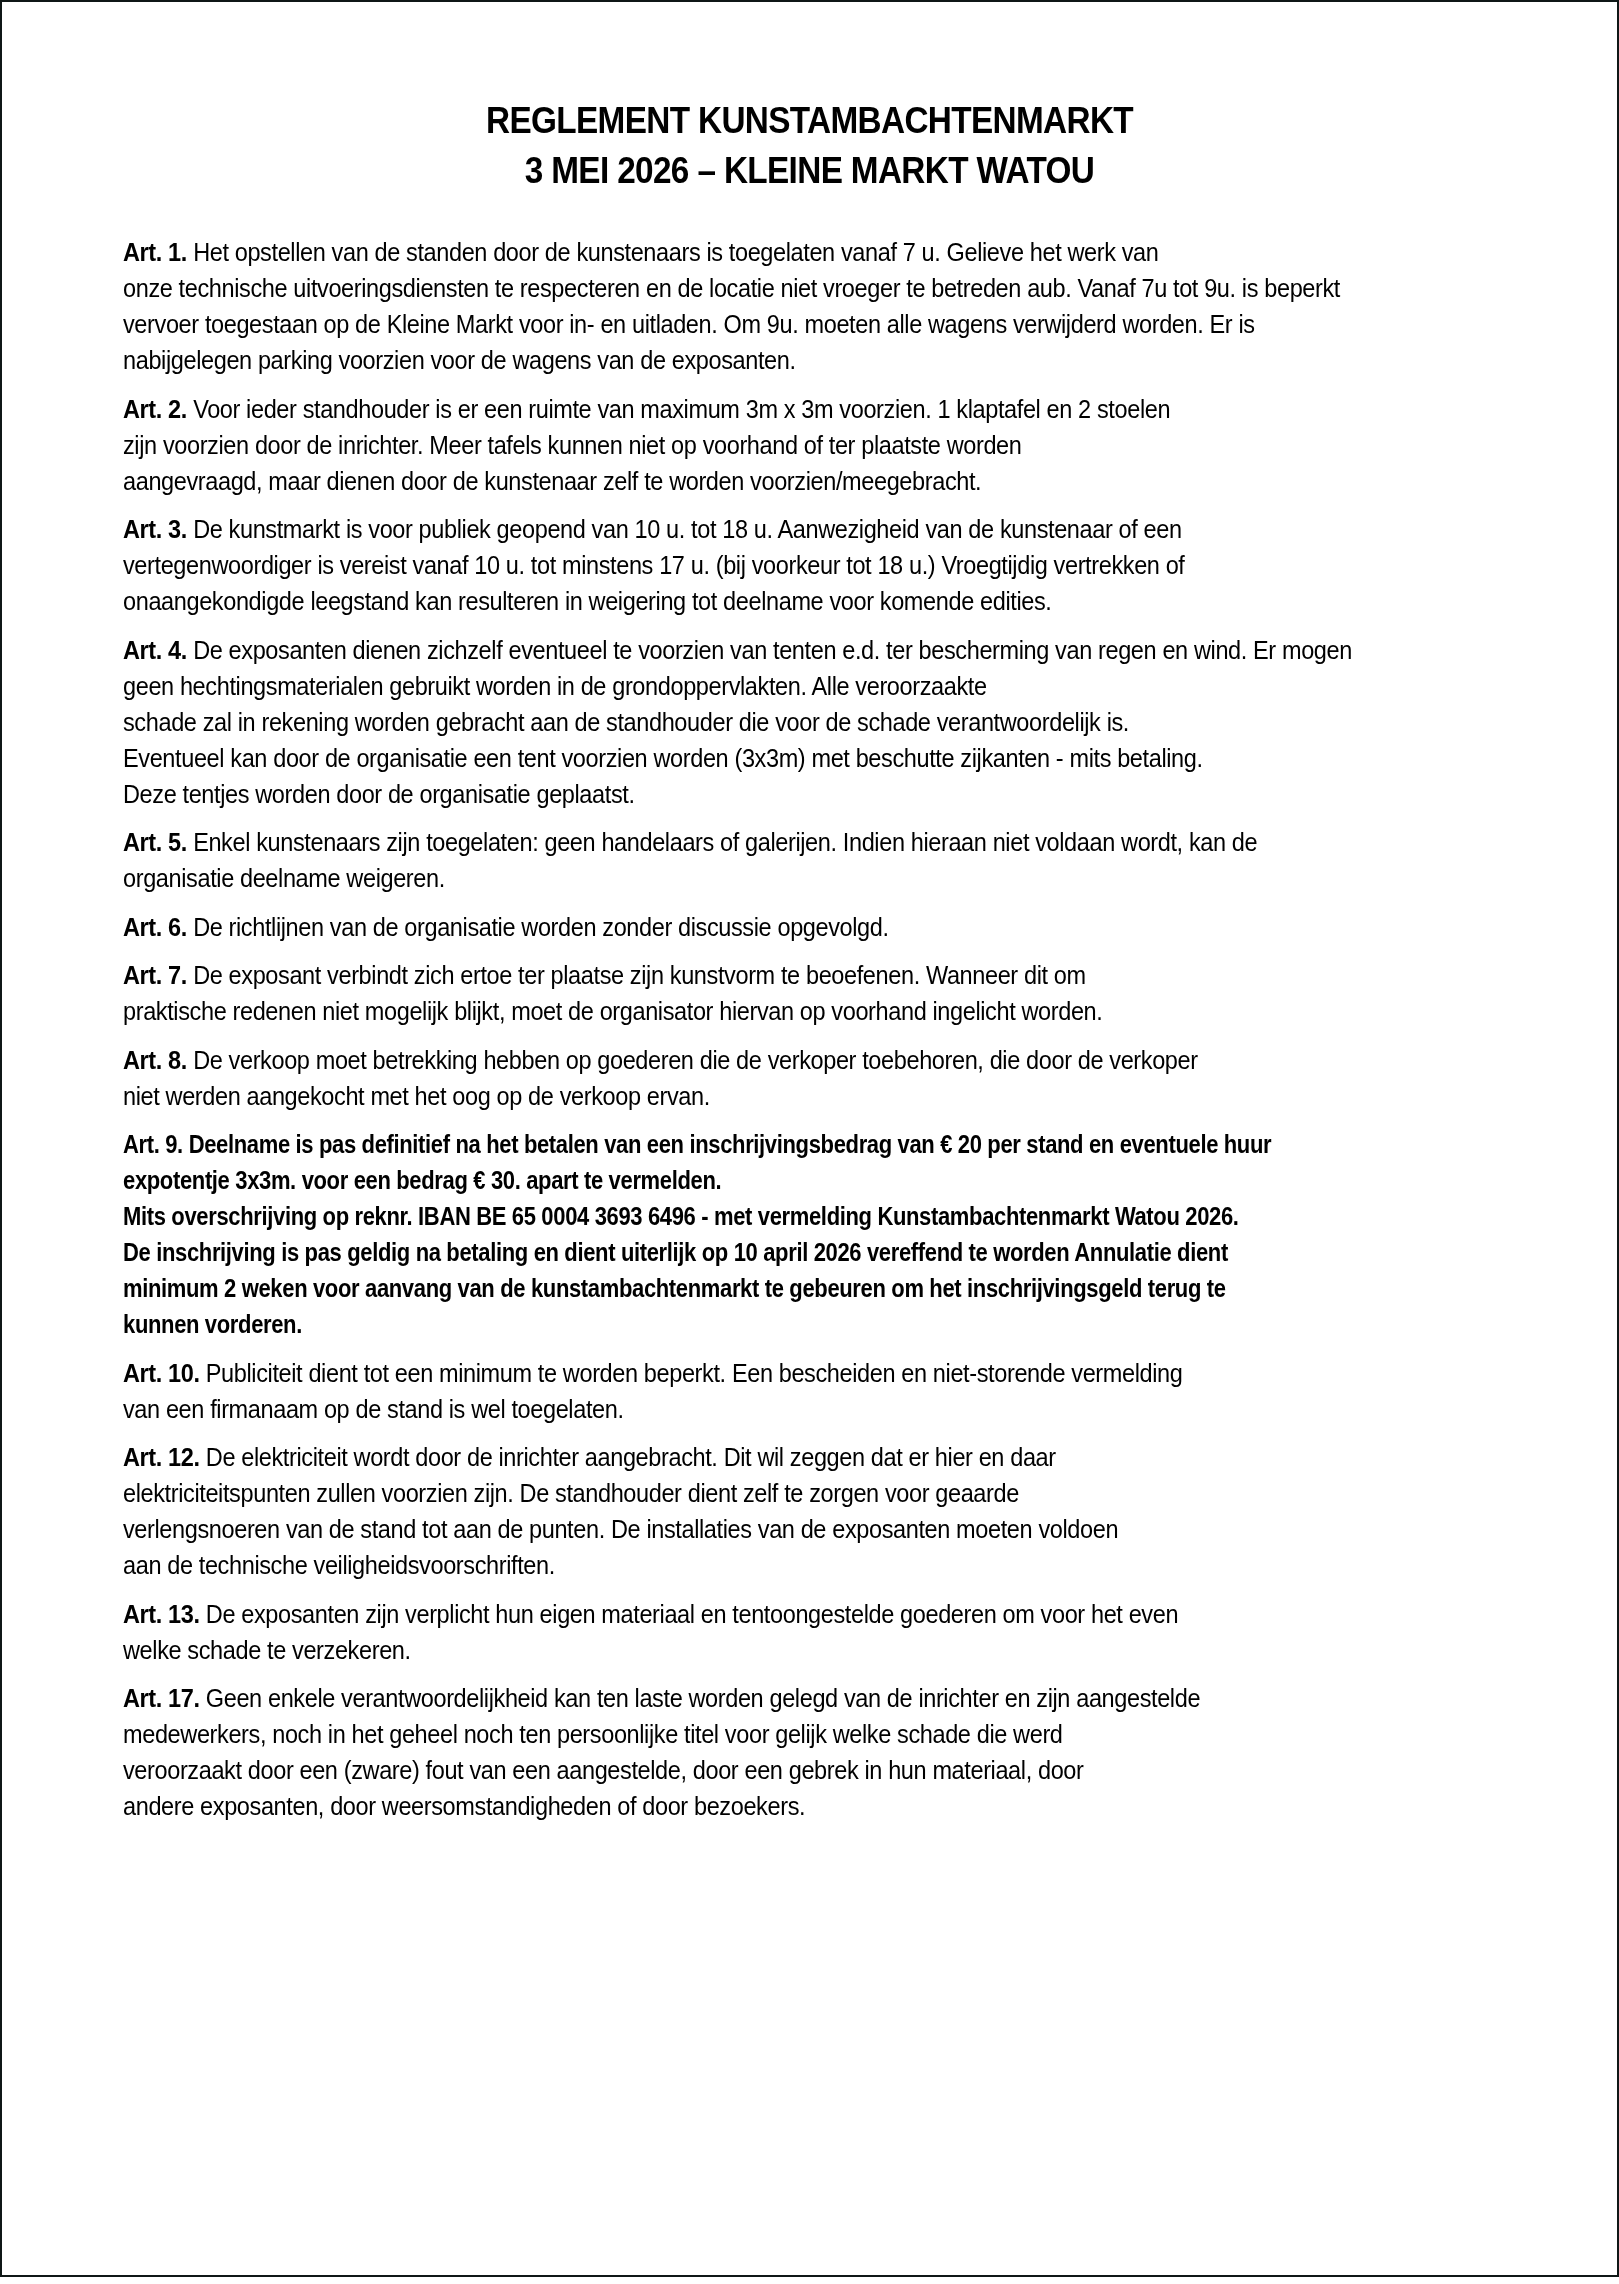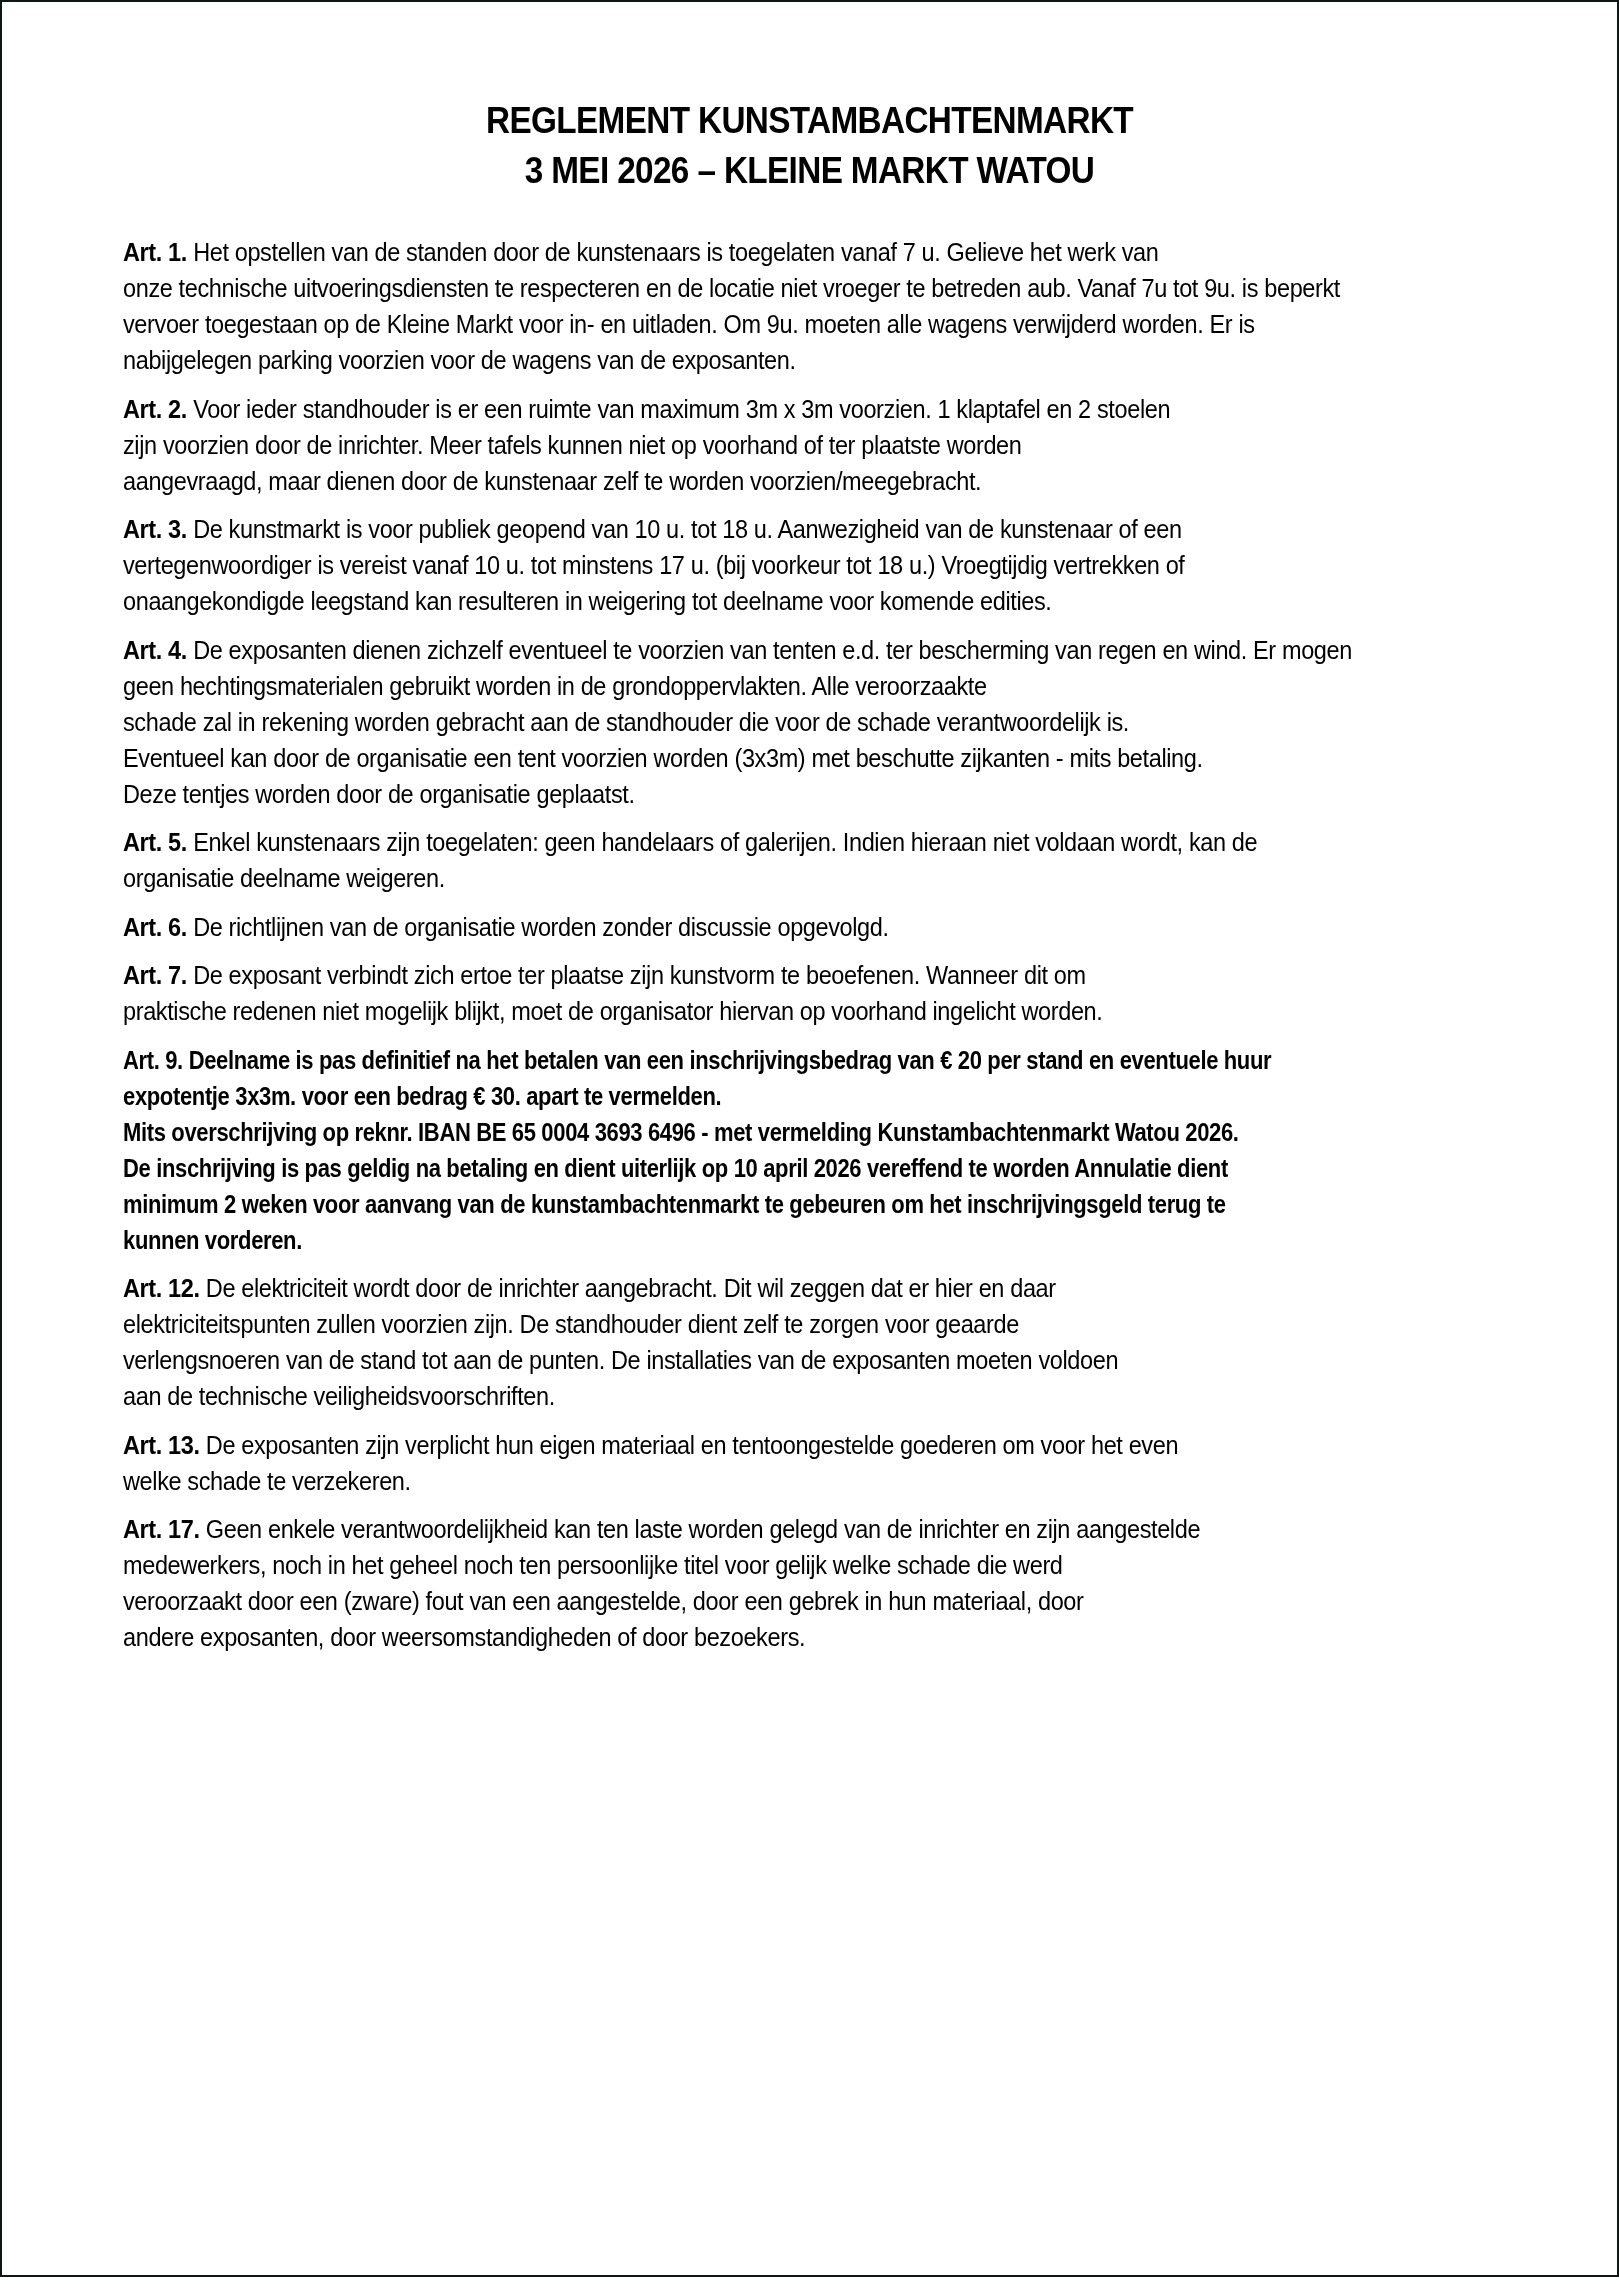--- a/index.html
+++ b/index.html
@@ -103,27 +103,35 @@
         <span class="line"><span class="label">Art. 5.</span><span style="white-space: pre;"> Enkel kunstenaars zijn toegelaten: geen handelaars of galerijen. Indien hieraan niet voldaan wordt, kan de</span></span>
         <span class="line"><span style="white-space: pre;">organisatie deelname weigeren.</span></span>
       </div>
       <div class="article">
         <span class="line"><span class="label">Art. 6.</span><span style="white-space: pre;"> De richtlijnen van de organisatie worden zonder discussie opgevolgd.</span></span>
       </div>
       <div class="article">
         <span class="line"><span class="label">Art. 7.</span><span style="white-space: pre;"> De exposant verbindt zich ertoe ter plaatse zijn kunstvorm te beoefenen. Wanneer dit om</span></span>
         <span class="line"><span style="white-space: pre;">praktische redenen niet mogelijk blijkt, moet de organisator hiervan op voorhand ingelicht worden.</span></span>
       </div>
+      <div class="article">
+        <span class="line"><span class="label">Art. 8.</span><span style="white-space: pre;"> De verkoop moet betrekking hebben op goederen die de verkoper toebehoren, die door de verkoper</span></span>
+        <span class="line"><span style="white-space: pre;">niet werden aangekocht met het oog op de verkoop ervan.</span></span>
+      </div>
       <div class="article bold">
         <span class="line"><span class="label">Art. 9.</span><span style="white-space: pre;"> Deelname is pas definitief na het betalen van een inschrijvingsbedrag van € 20 per stand en eventuele huur</span></span>
         <span class="line"><span style="white-space: pre;">expotentje 3x3m. voor een bedrag € 30. apart te vermelden.</span></span>
         <span class="line"><span style="white-space: pre;">Mits overschrijving op reknr. IBAN BE 65 0004 3693 6496 - met vermelding Kunstambachtenmarkt Watou 2026.</span></span>
         <span class="line"><span style="white-space: pre;">De inschrijving is pas geldig na betaling en dient uiterlijk op 10 april 2026 vereffend te worden Annulatie dient</span></span>
         <span class="line"><span style="white-space: pre;">minimum 2 weken voor aanvang van de kunstambachtenmarkt te gebeuren om het inschrijvingsgeld terug te</span></span>
         <span class="line"><span style="white-space: pre;">kunnen vorderen.</span></span>
+      </div>
+      <div class="article">
+        <span class="line"><span class="label">Art. 10.</span><span style="white-space: pre;"> Publiciteit dient tot een minimum te worden beperkt. Een bescheiden en niet-storende vermelding</span></span>
+        <span class="line"><span style="white-space: pre;">van een firmanaam op de stand is wel toegelaten.</span></span>
       </div>
       <div class="article">
         <span class="line"><span class="label">Art. 12.</span><span style="white-space: pre;"> De elektriciteit wordt door de inrichter aangebracht. Dit wil zeggen dat er hier en daar</span></span>
         <span class="line"><span style="white-space: pre;">elektriciteitspunten zullen voorzien zijn. De standhouder dient zelf te zorgen voor geaarde</span></span>
         <span class="line"><span style="white-space: pre;">verlengsnoeren van de stand tot aan de punten. De installaties van de exposanten moeten voldoen</span></span>
         <span class="line"><span style="white-space: pre;">aan de technische veiligheidsvoorschriften.</span></span>
       </div>
       <div class="article">
         <span class="line"><span class="label">Art. 13.</span><span style="white-space: pre;"> De exposanten zijn verplicht hun eigen materiaal en tentoongestelde goederen om voor het even</span></span>
         <span class="line"><span style="white-space: pre;">welke schade te verzekeren.</span></span>

